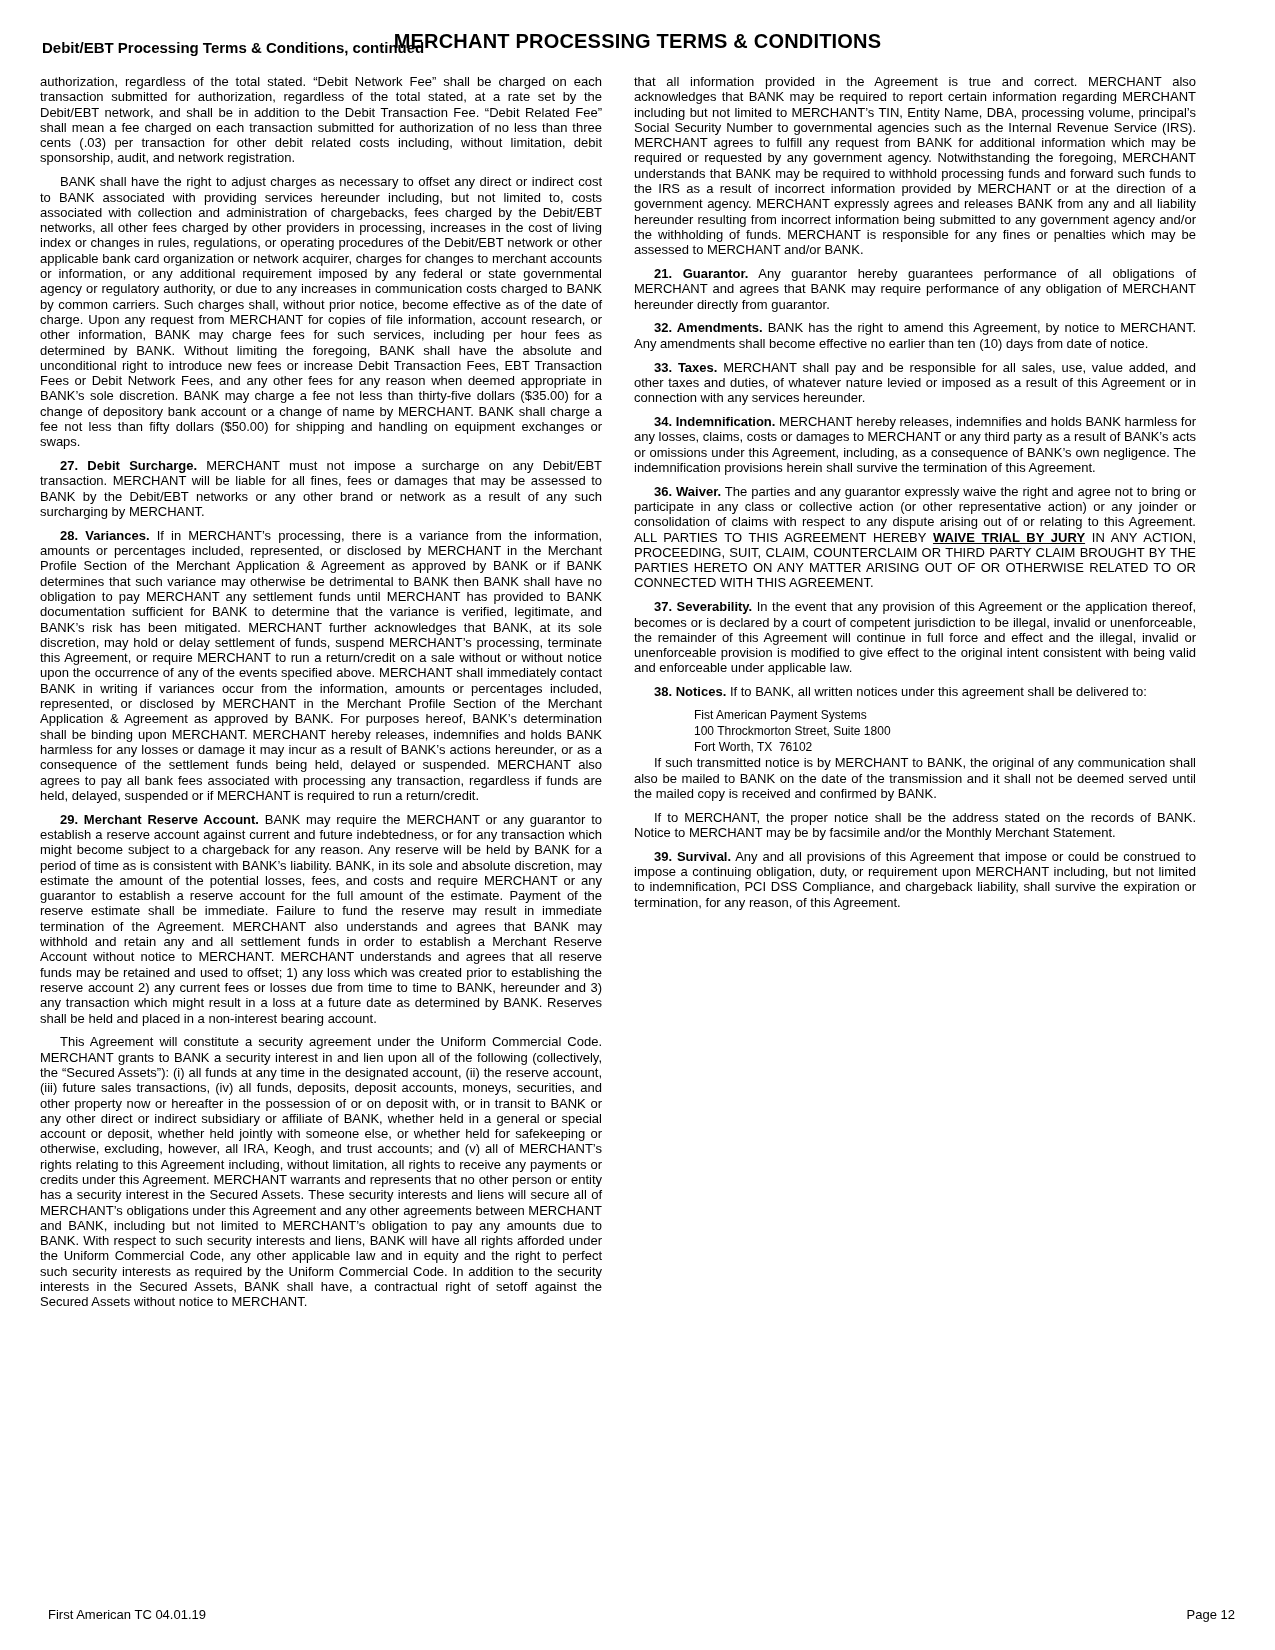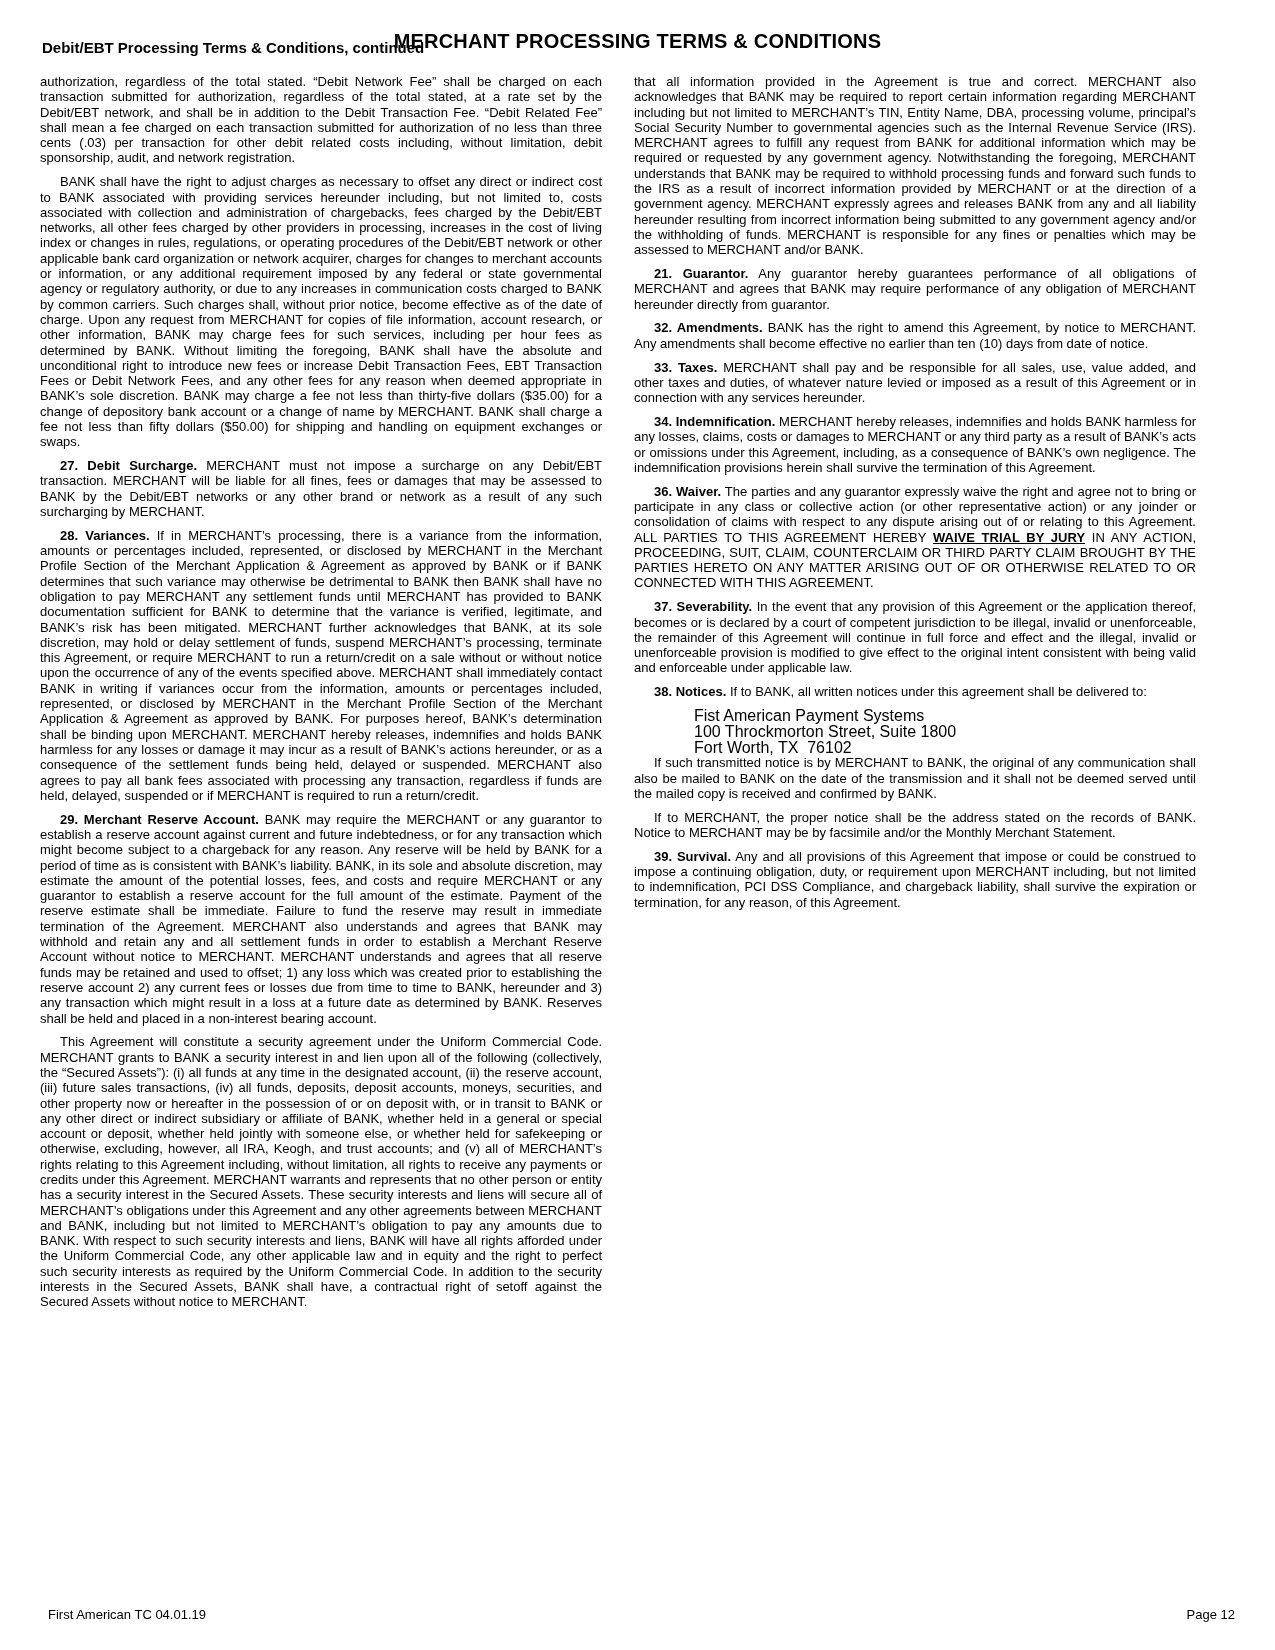--- a/index.html
+++ b/index.html
@@ -54,21 +54,21 @@
     text-indent: 20px;
   }
   p + p {
     margin-top: 8.5px;
   }
   .b { font-weight: bold; }
   .u { text-decoration: underline; }
   .addr-block {
     margin-top: 9px;
     margin-left: 60px;
-    font-size: 16px;
+    font-size: 12px;
     line-height: 15.6px;
     text-align: left;
   }
   .addr-block div { white-space: pre; }
   .footer {
     position: absolute;
     left: 48px;
     right: 40px;
     bottom: 28px;
     display: flex;

